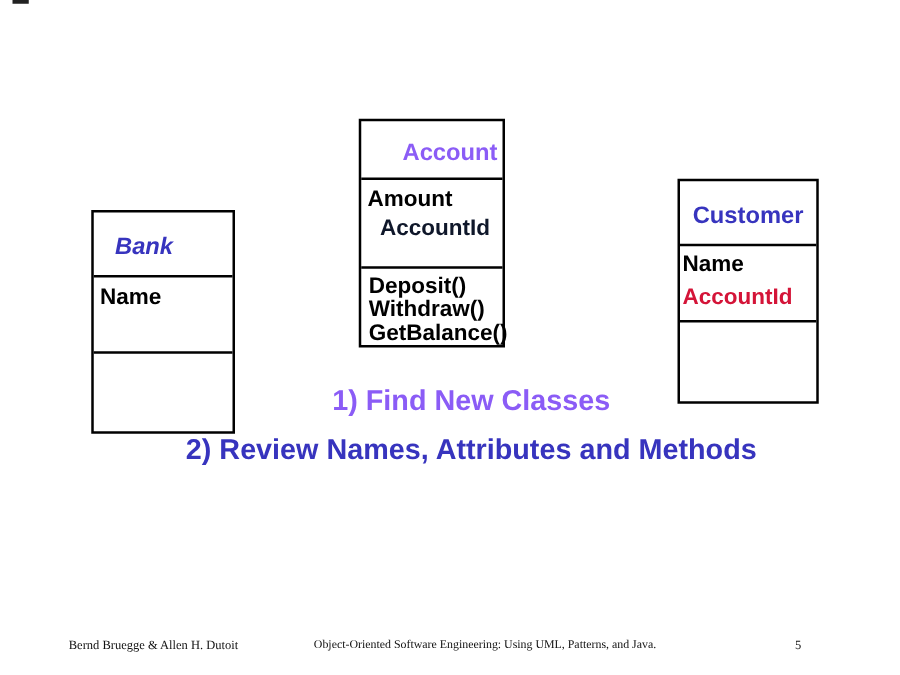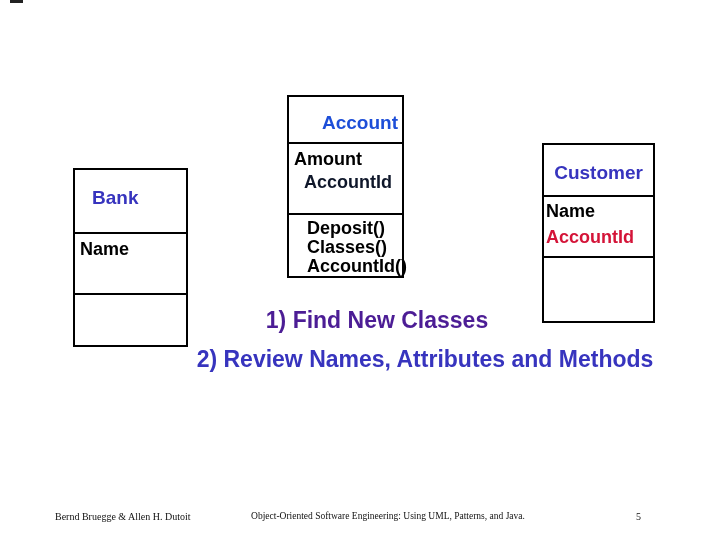--- a/index.html
+++ b/index.html
@@ -30,25 +30,25 @@
   .compartment{box-sizing:border-box;border-bottom:2px solid #000;}
   .compartment:last-child{border-bottom:none;flex:1;}
   .class-name{font-size:19px;white-space:nowrap;}
   .member{font-size:18px;white-space:nowrap;}
 
   
   #box-account{left:287px;top:95px;width:117px;height:183px;}
   #box-account .c-title{height:52px;padding:15px 0 0 33px;}
   #box-account .c-attrs{height:81px;padding:4px 0 0 5px;line-height:23px;}
   #box-account .attr-indent{margin-left:10px;}
-  #box-account .c-methods{padding:4px 0 0 18px;line-height:19px;}
+  #box-account .c-methods{padding:4px 0 0 6px;line-height:19px;}
 
   
   #box-bank{left:73px;top:168px;width:115px;height:179px;}
-  #box-bank .c-title{height:64px;padding:17px 16px 0 17px;}
+  #box-bank .c-title{height:52px;padding:17px 16px 0 17px;font-style:italic;}
   #box-bank .c-attrs{height:61px;padding:4px 0 0 5px;line-height:23px;}
 
   
   #box-customer{left:542px;top:143px;width:113px;height:180px;}
   #box-customer .c-title{height:52px;padding:17px 0 0 0;text-align:center;}
   #box-customer .c-attrs{height:61px;padding:1px 0 0 2px;line-height:26px;}
 
   .step{
     position:absolute;left:377px;transform:translateX(-50%);
     font-weight:bold;font-size:23px;white-space:nowrap;
@@ -68,30 +68,30 @@
 </head>
 <body>
 
 <div class="slide">
 
   <div class="artifact"></div>
 
 
   <div class="class-box" id="box-account">
     <div class="compartment c-title">
-      <span class="class-name" style="color: #1d4ed8;">Account</span>
+      <span class="class-name" style="color: #8b5cf6;">Account</span>
     </div>
     <div class="compartment c-attrs">
       <div class="member" style="color: rgb(0, 0, 0);">Amount</div>
       <div class="member attr-indent" style="color: #0f172a;">AccountId</div>
     </div>
     <div class="compartment c-methods">
       <div class="member">Deposit()</div>
-      <div class="member">Classes()</div>
-      <div class="member">AccountId()</div>
+      <div class="member">Withdraw()</div>
+      <div class="member">GetBalance()</div>
     </div>
   </div>
 
   <div class="class-box" id="box-bank">
     <div class="compartment c-title">
       <span class="class-name" style="color: rgb(55, 52, 190);">Bank</span>
     </div>
     <div class="compartment c-attrs">
       <div class="member" style="color: rgb(0, 0, 0);">Name</div>
     </div>
@@ -102,20 +102,20 @@
     <div class="compartment c-title">
       <span class="class-name" style="color: rgb(55, 52, 190);">Customer</span>
     </div>
     <div class="compartment c-attrs">
       <div class="member" style="color: rgb(0, 0, 0);">Name</div>
       <div class="member" style="color: rgb(212, 20, 56);">AccountId</div>
     </div>
     <div class="compartment c-methods"></div>
   </div>
 
-  <div class="step" id="step-1" style="color: #4c1d95;">1) Find New Classes</div>
-  <div class="step" id="step-2" style="color: rgb(55, 52, 190); margin-left: 48px;">2) Review Names, Attributes and Methods</div>
+  <div class="step" id="step-1" style="color: #8b5cf6;">1) Find New Classes</div>
+  <div class="step" id="step-2" style="color: rgb(55, 52, 190);">2) Review Names, Attributes and Methods</div>
 
   <div class="footer" id="footer-author">Bernd Bruegge &amp; Allen H. Dutoit</div>
   <div class="footer" id="footer-book">Object-Oriented Software Engineering: Using UML, Patterns, and Java.</div>
   <div class="footer" id="footer-page">5</div>
 
 </div>
 
 </body></html>

